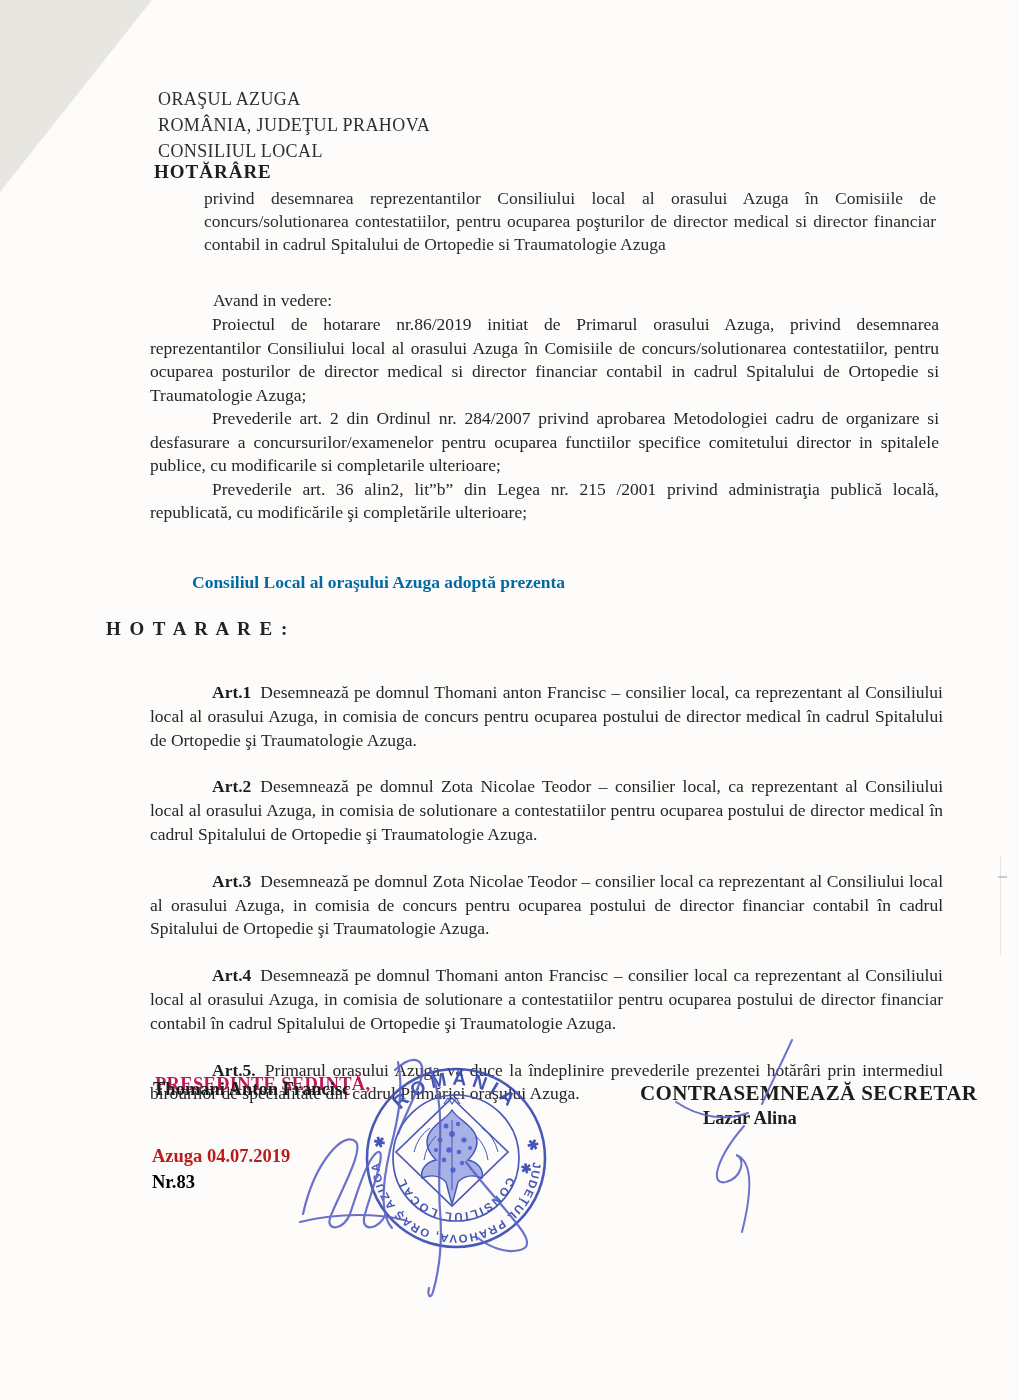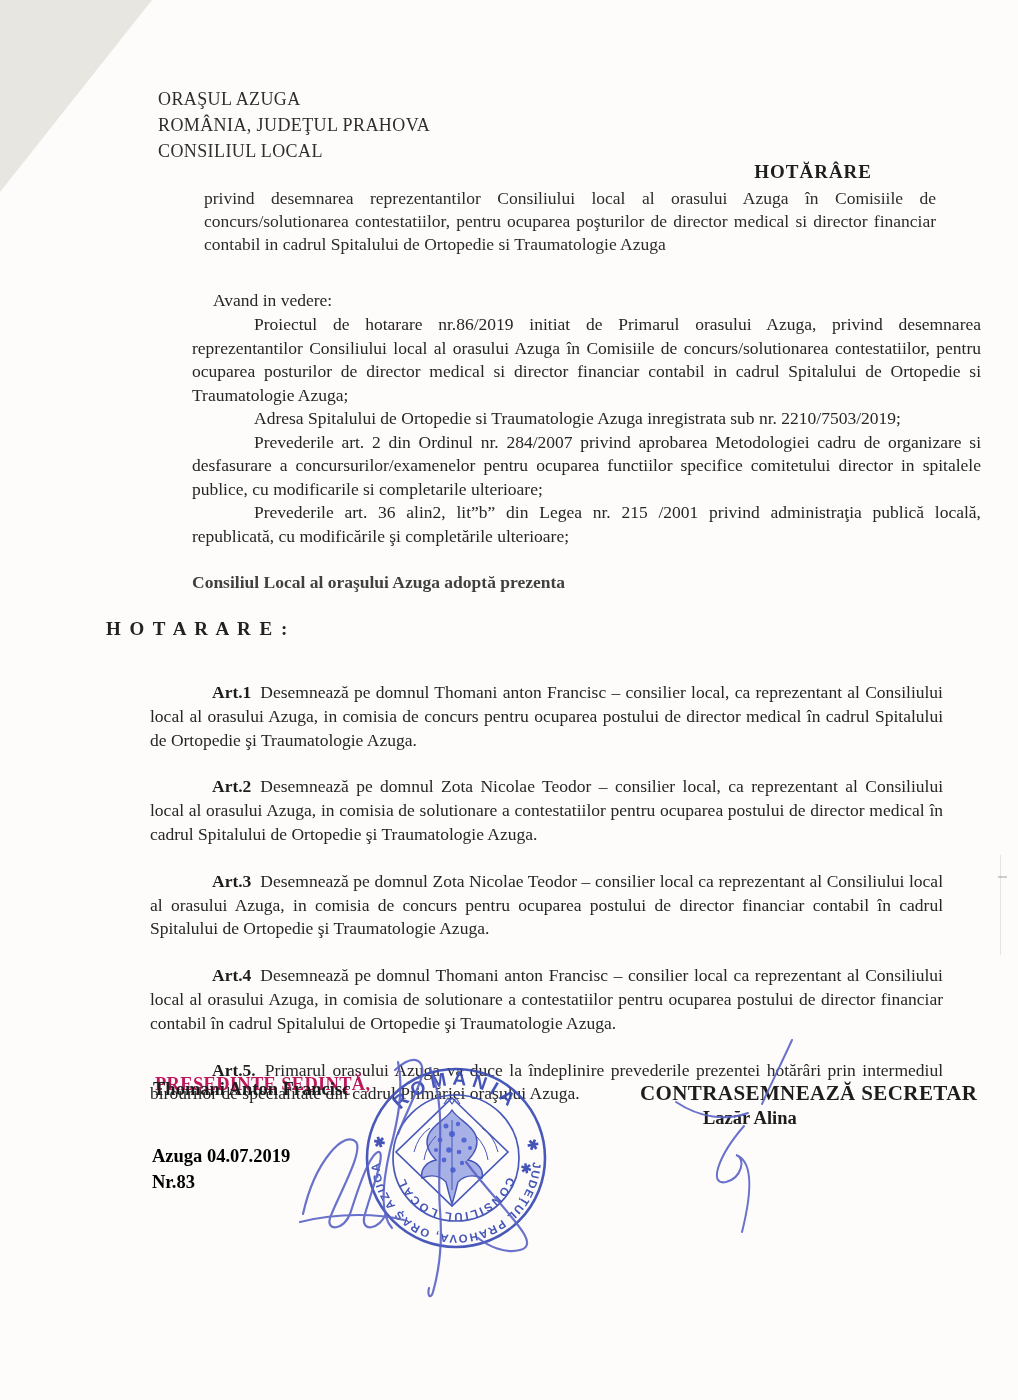--- a/index.html
+++ b/index.html
@@ -21,53 +21,53 @@
     position:absolute;left:1000px;top:855px;width:1px;height:100px;
     background:rgba(120,120,120,0.18);
   }
   .edge-dash{
     position:absolute;left:998px;top:876px;width:9px;height:2px;
     background:rgba(120,120,120,0.35);
   }
 
   .header-block{position:absolute;left:158px;top:86px;font-size:18px;line-height:26px;letter-spacing:0.4px;color:#2e2e2e;}
   .doc-title{
-    position:absolute;left:166px;top:161px;width:706px;
-    text-align:right;font-weight:bold;font-size:19px;letter-spacing:1px;color:#1e1e1e;
+    position:absolute;left:154px;top:161px;width:706px;
+    text-align:left;font-weight:bold;font-size:19px;letter-spacing:1px;color:#1e1e1e;
   }
   .subject{
     position:absolute;left:204px;top:187px;width:732px;
     font-size:17.5px;line-height:23px;text-align:justify;color:#2b2b2b;
   }
   .preamble-intro{position:absolute;left:213px;top:290px;font-size:17.5px;}
   .preamble{
     position:absolute;left:150px;top:313px;width:789px;
-    font-size:17.5px;line-height:23.5px;margin-left:42px;
+    font-size:17.5px;line-height:23.5px;
   }
   .preamble p{margin:0;text-indent:62px;text-align:justify;}
   .adoption{
     position:absolute;left:192px;top:572px;
-    font-weight:bold;font-size:17.5px;color:#404040;
+    font-weight:bold;font-size:17.5px;color:#0369a1;
   }
   .resolution-heading{
     position:absolute;left:106px;top:618px;width:700px;
     text-align:left;font-weight:bold;font-size:19px;letter-spacing:2px;color:#222;
   }
   .articles{
     position:absolute;left:150px;top:681px;width:793px;
     font-size:17.5px;line-height:23.8px;
   }
   .articles p{margin:0 0 23px 0;text-indent:62px;text-align:justify;}
   .art-label{font-weight:bold;color:#1c1c1c;padding-right:9px;margin-top:24px;}
 
   .sig-left-role{position:absolute;left:155px;top:1074px;font-weight:bold;font-size:18.5px;letter-spacing:0.3px;color:#be185d;}
   .sig-left-name{position:absolute;left:153px;top:1055px;font-weight:bold;font-size:18.5px;color:#1d1d1d;margin-top:24px;}
   .sig-right-role{position:absolute;left:640px;top:1081px;font-weight:bold;font-size:21px;letter-spacing:0.4px;color:#1d1d1d;}
   .sig-right-name{position:absolute;left:703px;top:1108px;font-weight:bold;font-size:18.5px;color:#1d1d1d;}
-  .issue-date{position:absolute;left:152px;top:1146px;font-weight:bold;font-size:18.5px;color:#000000;}
+  .issue-date{position:absolute;left:152px;top:1146px;font-weight:bold;font-size:18.5px;color:#b91c1c;}
   .issue-number{position:absolute;left:152px;top:1172px;font-weight:bold;font-size:18.5px;color:#000000;text-align:center;}
 
   .ink-overlay{position:absolute;left:0;top:1030px;width:1018px;height:340px;pointer-events:none;}
   .stamp-text{font-family:"Liberation Sans", sans-serif;font-weight:bold;fill:#3547b2;}
 </style>
 </head>
 <body>
 
 <div class="page">
 
@@ -83,21 +83,20 @@
   </div>
 
   <div class="doc-title">HOTĂRÂRE</div>
 
   <div class="subject">privind desemnarea reprezentantilor Consiliului local al orasului Azuga în Comisiile de concurs/solutionarea contestatiilor,  pentru ocuparea poşturilor de director medical si director financiar contabil in cadrul Spitalului de Ortopedie si Traumatologie Azuga</div>
 
   <div class="preamble-intro">Avand in vedere:</div>
 
   <div class="preamble">
     <p>Proiectul de hotarare nr.86/2019 initiat de Primarul orasului Azuga, privind desemnarea reprezentantilor Consiliului local al orasului Azuga în Comisiile de concurs/solutionarea contestatiilor, pentru ocuparea posturilor de director medical si director financiar contabil in cadrul Spitalului de Ortopedie si Traumatologie Azuga;</p>
-    <p>Adresa Spitalului de Ortopedie si Traumatologie Azuga inregistrata sub nr. 2210/7503/2019;</p>
     <p>Prevederile art. 2 din Ordinul nr. 284/2007 privind aprobarea Metodologiei cadru de organizare si desfasurare a concursurilor/examenelor pentru ocuparea functiilor specifice comitetului director in spitalele publice, cu modificarile si completarile ulterioare;</p>
     <p>Prevederile art. 36 alin2, lit”b” din Legea nr. 215 /2001 privind administraţia publică locală, republicată, cu modificările şi completările ulterioare;</p>
   </div>
 
   <div class="adoption">Consiliul Local al oraşului Azuga adoptă prezenta</div>
 
   <div class="resolution-heading">H O T A R A R E :</div>
 
   <div class="articles">
     <p><span class="art-label">Art.1</span><span>Desemnează pe domnul Thomani anton Francisc – consilier local, ca reprezentant al Consiliului local al orasului Azuga, in comisia de concurs pentru ocuparea postului de director medical în cadrul  Spitalului de Ortopedie şi Traumatologie Azuga.</span></p>

